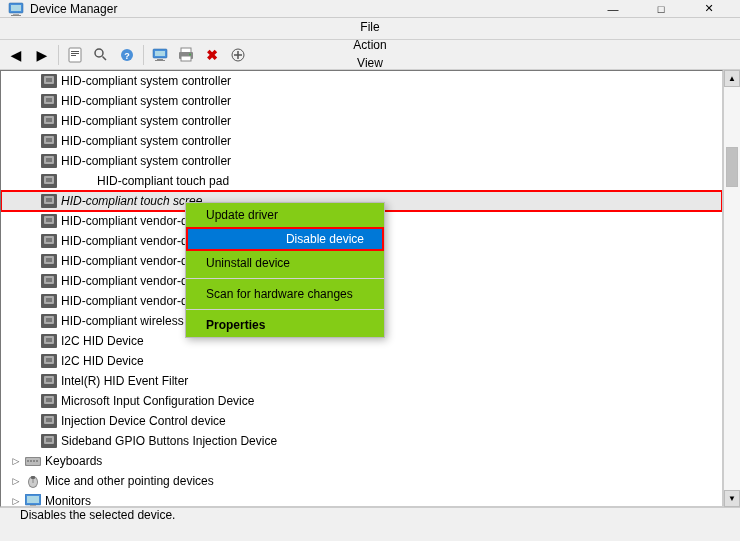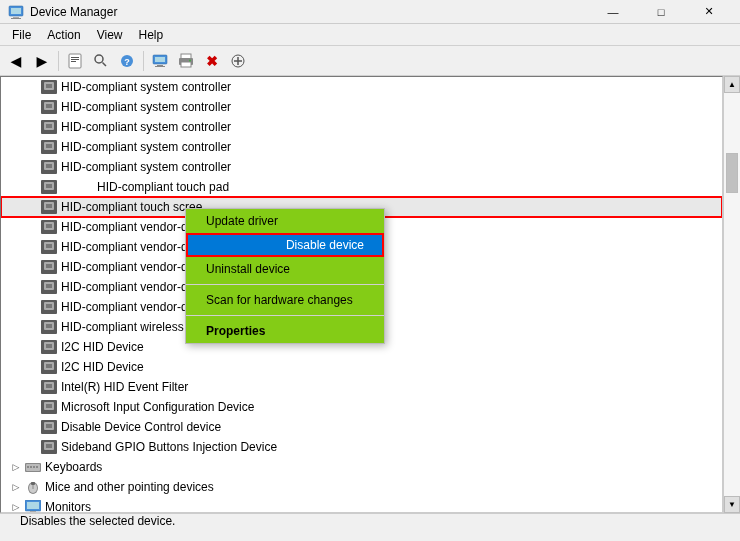--- a/index.html
+++ b/index.html
@@ -8,21 +8,21 @@
       height: 541px;
       font-family: 'Segoe UI', Tahoma, sans-serif;
       font-size: 12px;
       background: #f0f0f0;
       overflow: hidden;
     }
 
     
     .title-bar {
       background: #f0f0f0;
-      height: 24px;
+      height: 18px;
       display: flex;
       align-items: center;
       padding: 0 8px;
       border-bottom: 1px solid #ccc;
     }
     .title-bar-icon {
       width: 16px;
       height: 16px;
       margin-right: 6px;
       display: flex; align-items: center; justify-content: center;
@@ -47,20 +47,21 @@
     }
 
     
     .menu-bar {
       background: #f0f0f0;
       height: 22px;
       display: flex;
       align-items: center;
       padding: 0 4px;
       border-bottom: 1px solid #d0d0d0;
+      flex-direction: column;
     }
     .menu-item {
       padding: 2px 8px;
       cursor: pointer;
       font-size: 12px;
     }
 
     
     .toolbar {
       background: #f0f0f0;
@@ -341,21 +342,21 @@
       <div class="icon">
           <svg width="16" height="14" viewBox="0 0 16 14">
             <rect x="0" y="0" width="16" height="14" rx="1" fill="#5a5a5a"></rect>
             <rect x="3" y="2" width="10" height="8" rx="1" fill="#aaa"></rect>
             <rect x="5" y="4" width="6" height="4" fill="#777"></rect>
           </svg>
         </div>
       <span>HID-compliant touch pad</span>
     </div>
 
-    <div class="tree-item red-outline" style="padding-left: 40px; background: #e8e8e8;">
+    <div class="tree-item red-outline" style="padding-left: 40px; background: #e8e8e8; font-style: italic;">
       <div class="icon">
           <svg width="16" height="14" viewBox="0 0 16 14">
             <rect x="0" y="0" width="16" height="14" rx="1" fill="#5a5a5a"></rect>
             <rect x="3" y="2" width="10" height="8" rx="1" fill="#aaa"></rect>
             <rect x="5" y="4" width="6" height="4" fill="#777"></rect>
           </svg>
         </div>
       <span>HID-compliant touch scree...</span>
     </div>
     <div class="tree-item" style="padding-left: 40px;">
@@ -459,21 +460,21 @@
       <span>Microsoft Input Configuration Device</span>
     </div>
     <div class="tree-item" style="padding-left: 40px;">
       <div class="icon">
           <svg width="16" height="14" viewBox="0 0 16 14">
             <rect x="0" y="0" width="16" height="14" rx="1" fill="#5a5a5a"></rect>
             <rect x="3" y="2" width="10" height="8" rx="1" fill="#aaa"></rect>
             <rect x="5" y="4" width="6" height="4" fill="#777"></rect>
           </svg>
         </div>
-      <span>Disable Device Control device</span>
+      <span>Injection Device Control device</span>
     </div>
     <div class="tree-item" style="padding-left: 40px;">
       <div class="icon">
           <svg width="16" height="14" viewBox="0 0 16 14">
             <rect x="0" y="0" width="16" height="14" rx="1" fill="#5a5a5a"></rect>
             <rect x="3" y="2" width="10" height="8" rx="1" fill="#aaa"></rect>
             <rect x="5" y="4" width="6" height="4" fill="#777"></rect>
           </svg>
         </div>
       <span>Sideband GPIO Buttons Injection Device</span>

